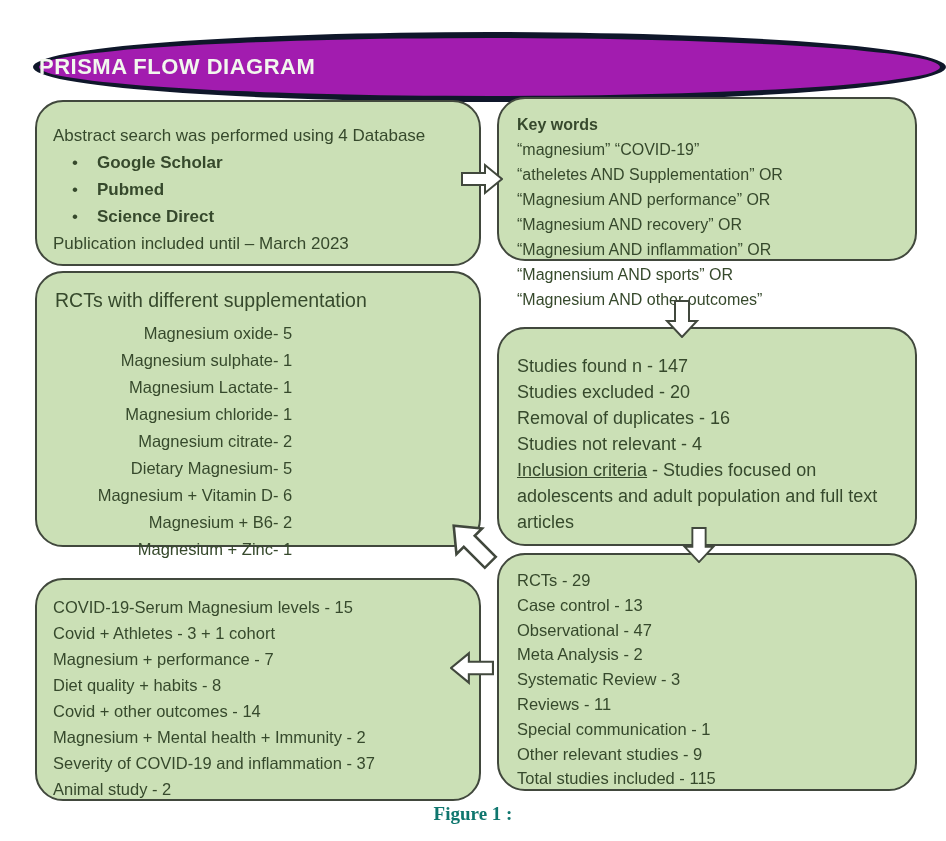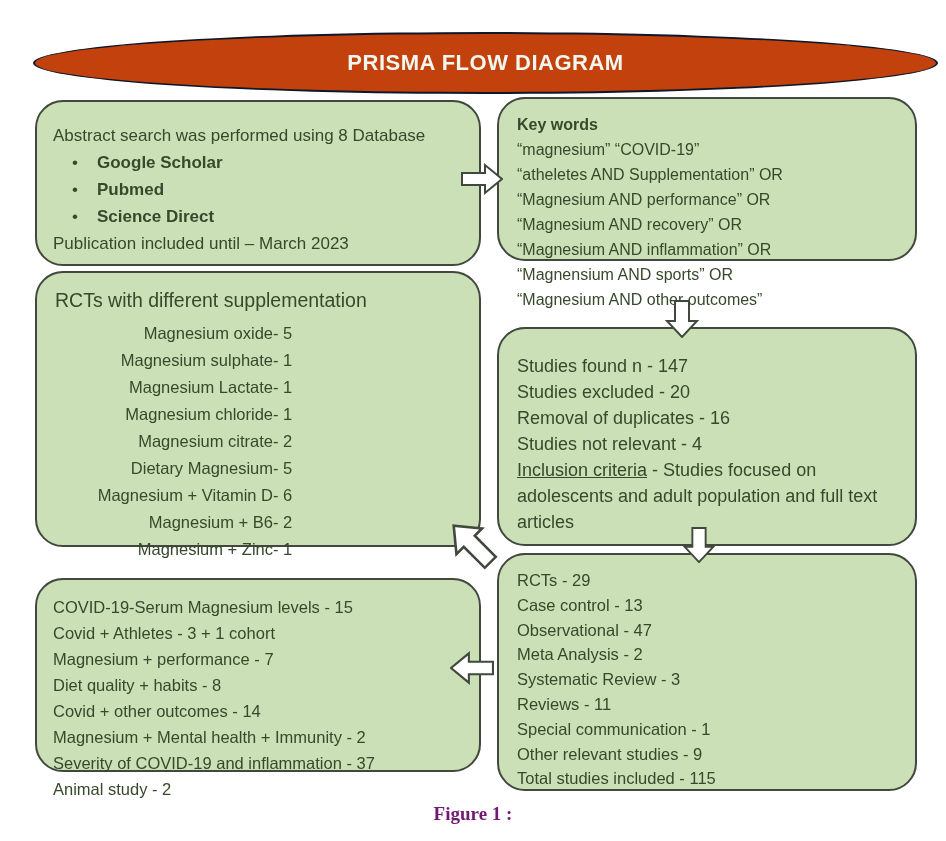--- a/index.html
+++ b/index.html
@@ -3,60 +3,60 @@
 <meta charset="utf-8">
 <style>
   html,body{margin:0;padding:0;background:#ffffff;}
   #stage{
     position:relative;width:946px;height:841px;background:#ffffff;overflow:hidden;
     font-family:"Liberation Sans","DejaVu Sans",sans-serif;color:#36492c;
   }
   
   .ellipse{
     position:absolute;left:33px;top:32px;width:901px;height:58px;
-    background:#c2410c;border:2px solid #0f172a;border-radius:50%;
-    display:flex;align-items:center;justify-content:center;
+    background:#a21caf;border:6px solid #0f172a;border-radius:50%;
+    display:flex;align-items:center;
   }
   .ellipse .t{color:#f2f7ee;font-weight:bold;font-size:22px;letter-spacing:.5px;}
   
   .box{
     position:absolute;background:#cbe0b6;border:2px solid #41483d;border-radius:28px;
     box-sizing:border-box;
   }
   .bx-database{left:35px;top:100px;width:446px;height:166px;padding:20px 18px 0 16px;font-size:17px;line-height:27px;}
   .bx-keywords{left:497px;top:97px;width:420px;height:164px;padding:13px 14px 0 18px;font-size:16px;line-height:25px;}
   .bx-supp{left:35px;top:271px;width:446px;height:276px;padding:14px 18px 14px 18px;font-size:16.5px;line-height:27px;}
   .bx-screen{left:497px;top:327px;width:420px;height:219px;padding:24px 16px 0 18px;font-size:18px;line-height:26px;}
-  .bx-outcomes{left:35px;top:578px;width:446px;height:194px;padding:14px 14px 0 16px;font-size:16.5px;line-height:26px;}
+  .bx-outcomes{left:35px;top:578px;width:446px;height:223px;padding:14px 14px 0 16px;font-size:16.5px;line-height:26px;}
   .bx-types{left:497px;top:553px;width:420px;height:238px;padding:13px 16px 0 18px;font-size:16.5px;line-height:24.8px;}
   .bold{font-weight:bold;}
   .bullet-row{display:flex;}
   .bullet-dot{width:44px;text-align:center;flex:0 0 44px;}
   .supp-head{font-size:19.5px;margin-bottom:6px;}
   .supp-row{display:flex;text-align:right;}
   .supp-label{width:218px;flex:0 0 218px;}
   .underline{text-decoration:underline;}
   
   .arr{position:absolute;}
   .caption{
     position:absolute;left:0;top:803px;width:946px;text-align:center;
-    font-family:"Liberation Serif","DejaVu Serif",serif;font-weight:bold;font-size:19px;color:#701a75;
+    font-family:"Liberation Serif","DejaVu Serif",serif;font-weight:bold;font-size:19px;color:#0f766e;
   }
 </style>
 </head>
 <body>
 
 <div id="stage">
 
   <div class="ellipse">
     <span class="t">PRISMA FLOW DIAGRAM</span>
   </div>
 
   <div class="box bx-database">
-    <div>Abstract search was performed using 8 Database</div>
+    <div>Abstract search was performed using 4 Database</div>
     <div class="bullet-row">
       <span class="bullet-dot">•</span>
       <span class="bold">Google Scholar</span>
     </div>
     <div class="bullet-row">
       <span class="bullet-dot">•</span>
       <span class="bold">Pubmed</span>
     </div>
     <div class="bullet-row">
       <span class="bullet-dot">•</span>

